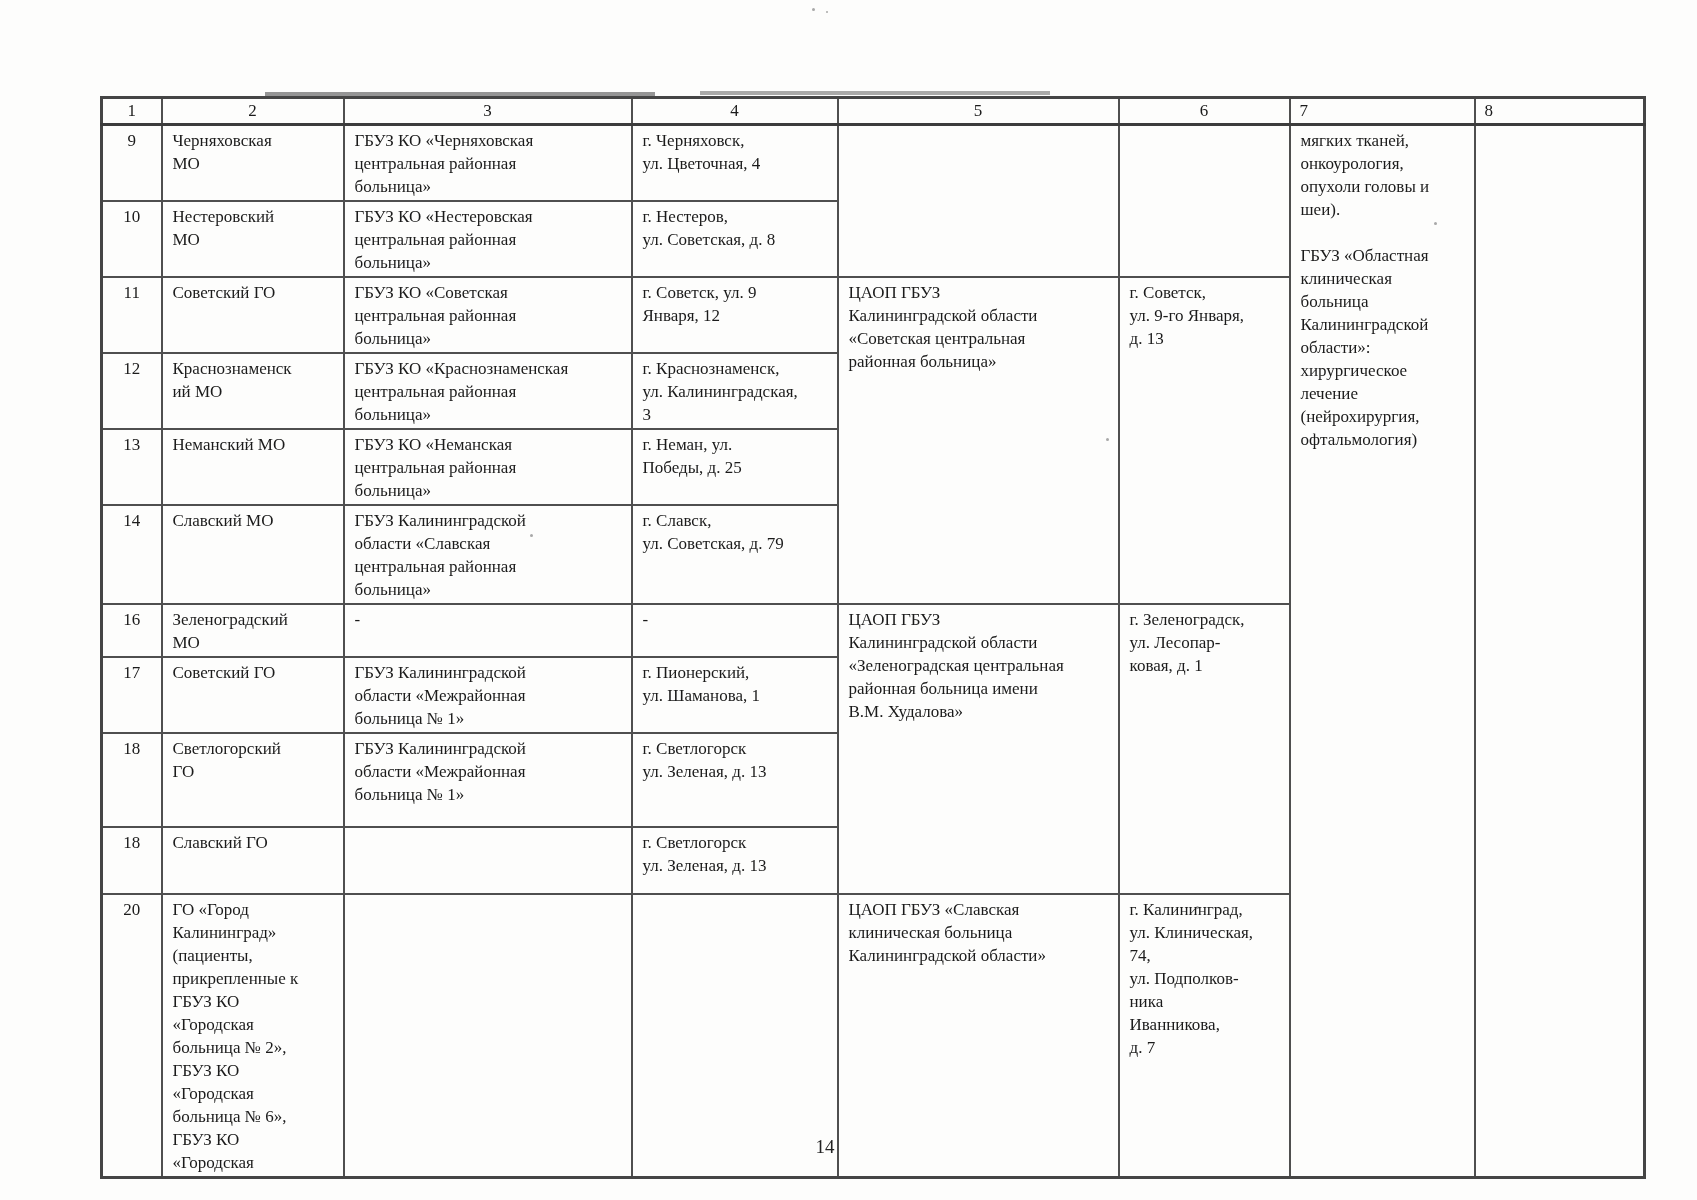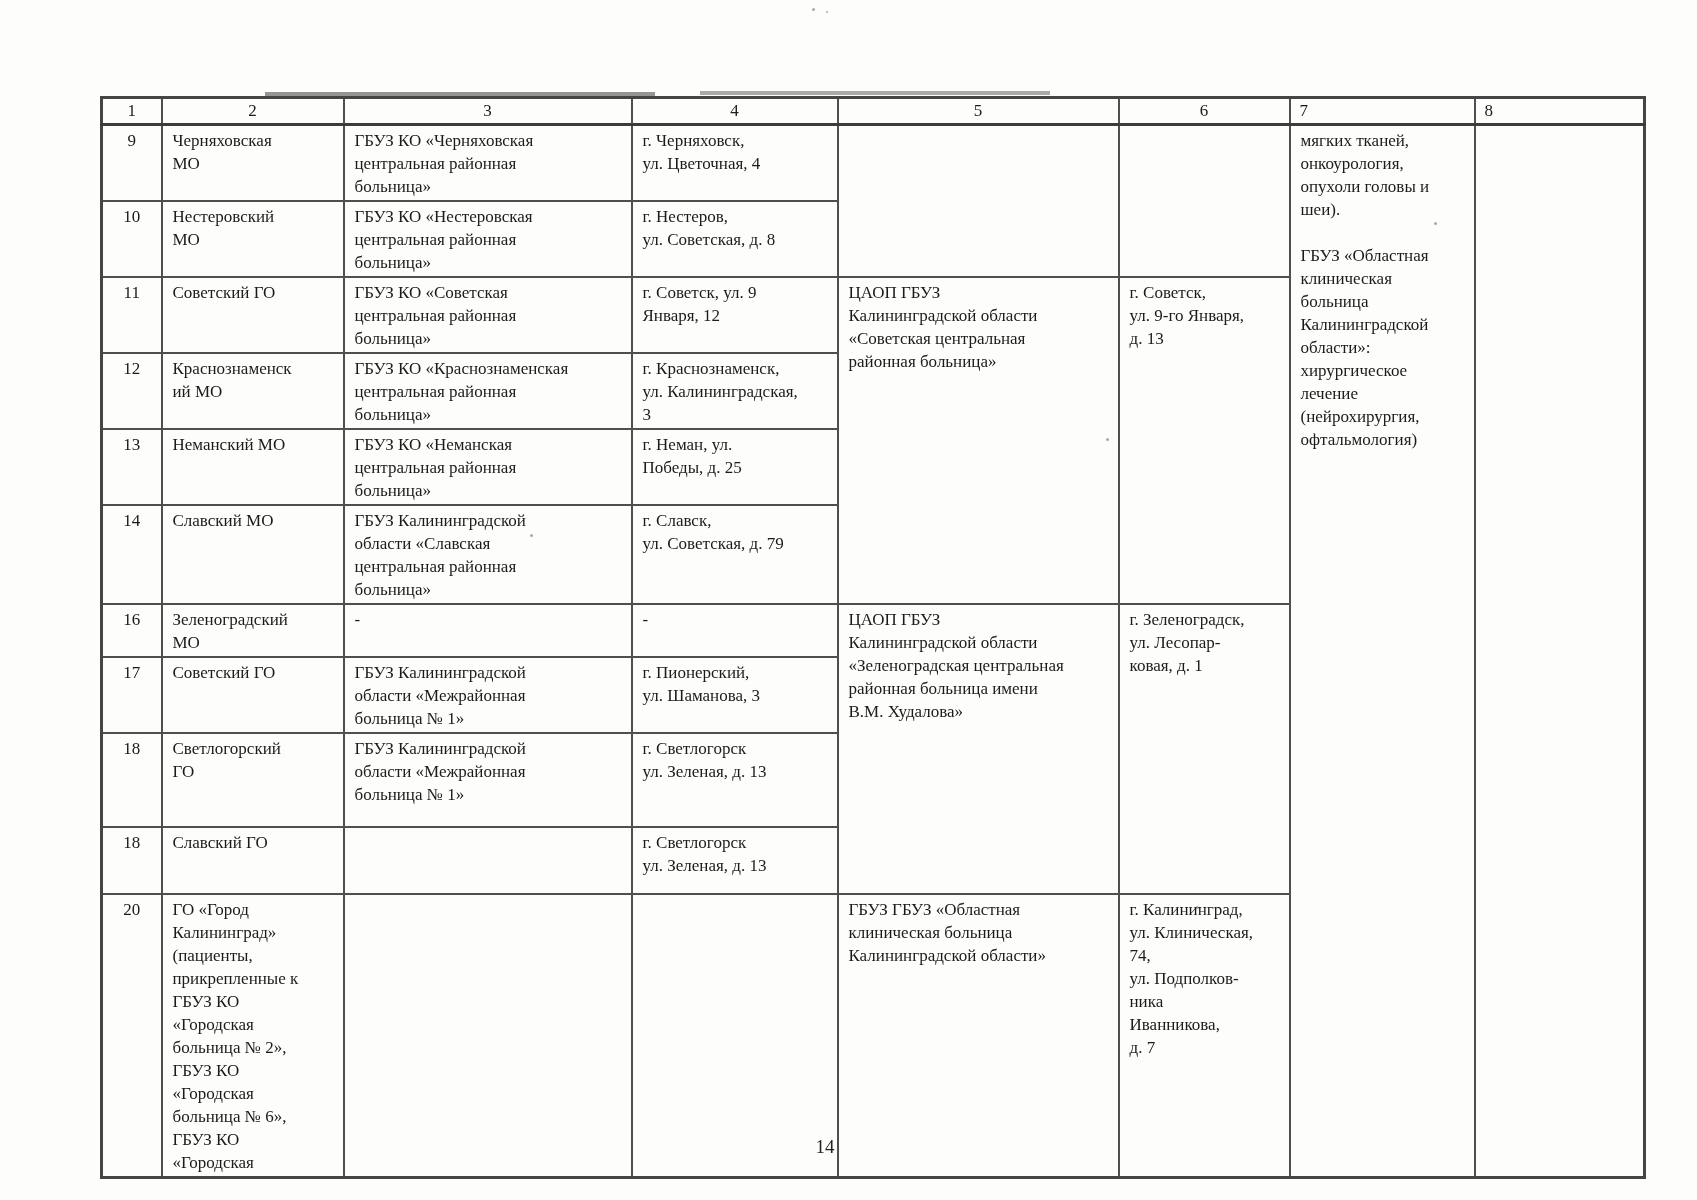--- a/index.html
+++ b/index.html
@@ -210,21 +210,21 @@
 ковая, д. 1</td>
     </tr>
 
     <tr style="height:68px">
       <td class="num">17</td>
       <td>Советский ГО</td>
       <td>ГБУЗ Калининградской
 области «Межрайонная
 больница № 1»</td>
       <td>г. Пионерский,
-ул. Шаманова, 3</td>
+ул. Шаманова, 1</td>
     </tr>
 
     <tr style="height:94px">
       <td class="num">18</td>
       <td>Светлогорский
 ГО</td>
       <td>ГБУЗ Калининградской
 области «Межрайонная
 больница № 1»</td>
       <td>г. Светлогорск
@@ -248,21 +248,21 @@
 ГБУЗ КО
 «Городская
 больница № 2»,
 ГБУЗ КО
 «Городская
 больница № 6»,
 ГБУЗ КО
 «Городская</td>
       <td></td>
       <td></td>
-      <td>ГБУЗ ГБУЗ «Областная
+      <td>ЦАОП ГБУЗ «Славская
 клиническая больница
 Калининградской области»</td>
       <td>г. Калининград,
 ул. Клиническая,
 74,
 ул. Подполков-
 ника
 Иванникова,
 д. 7</td>
     </tr>

